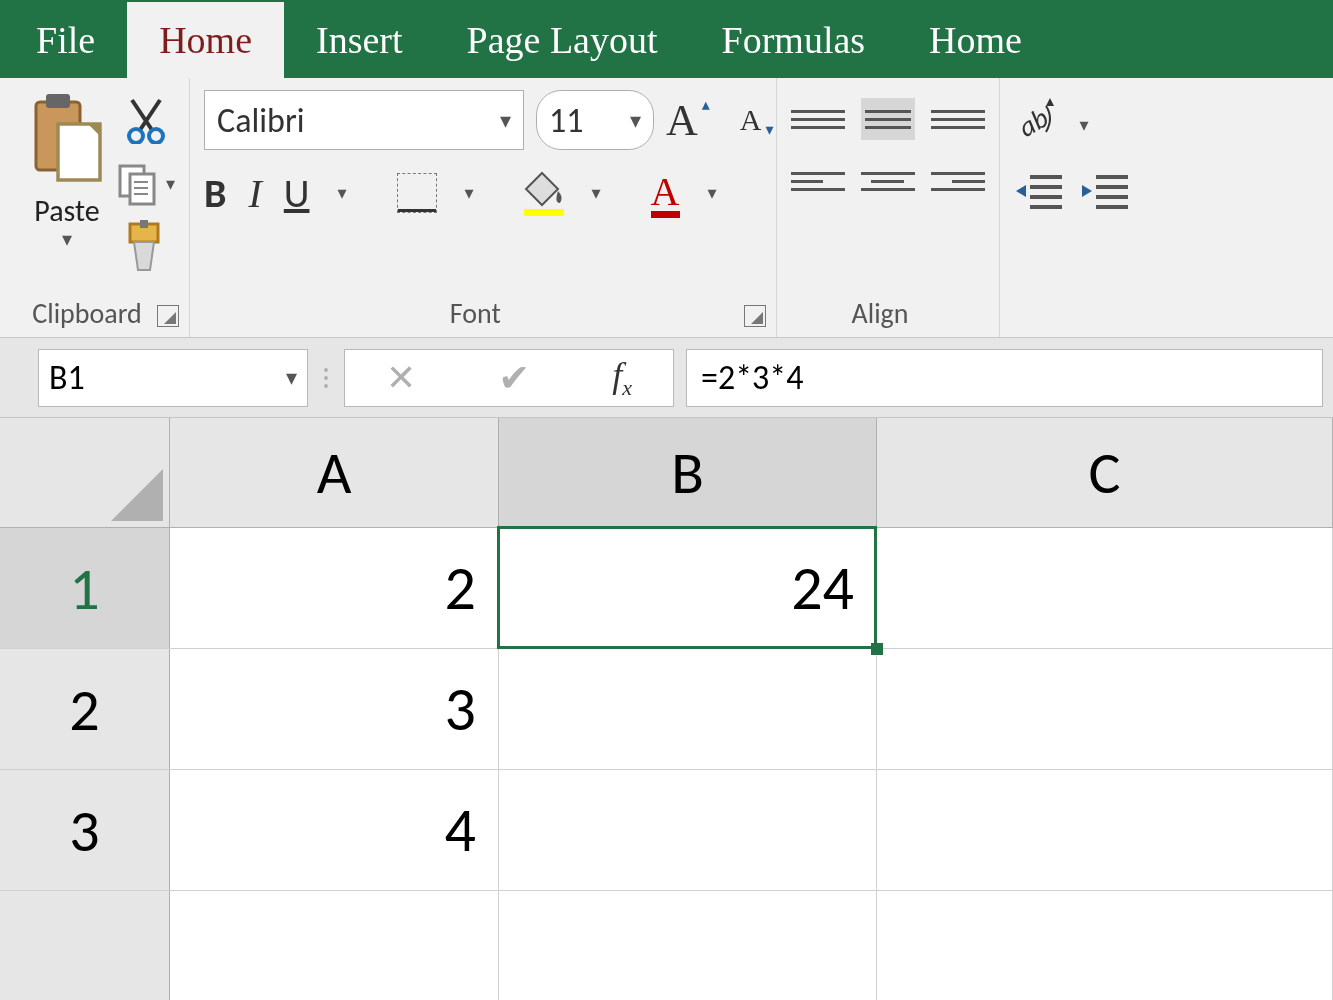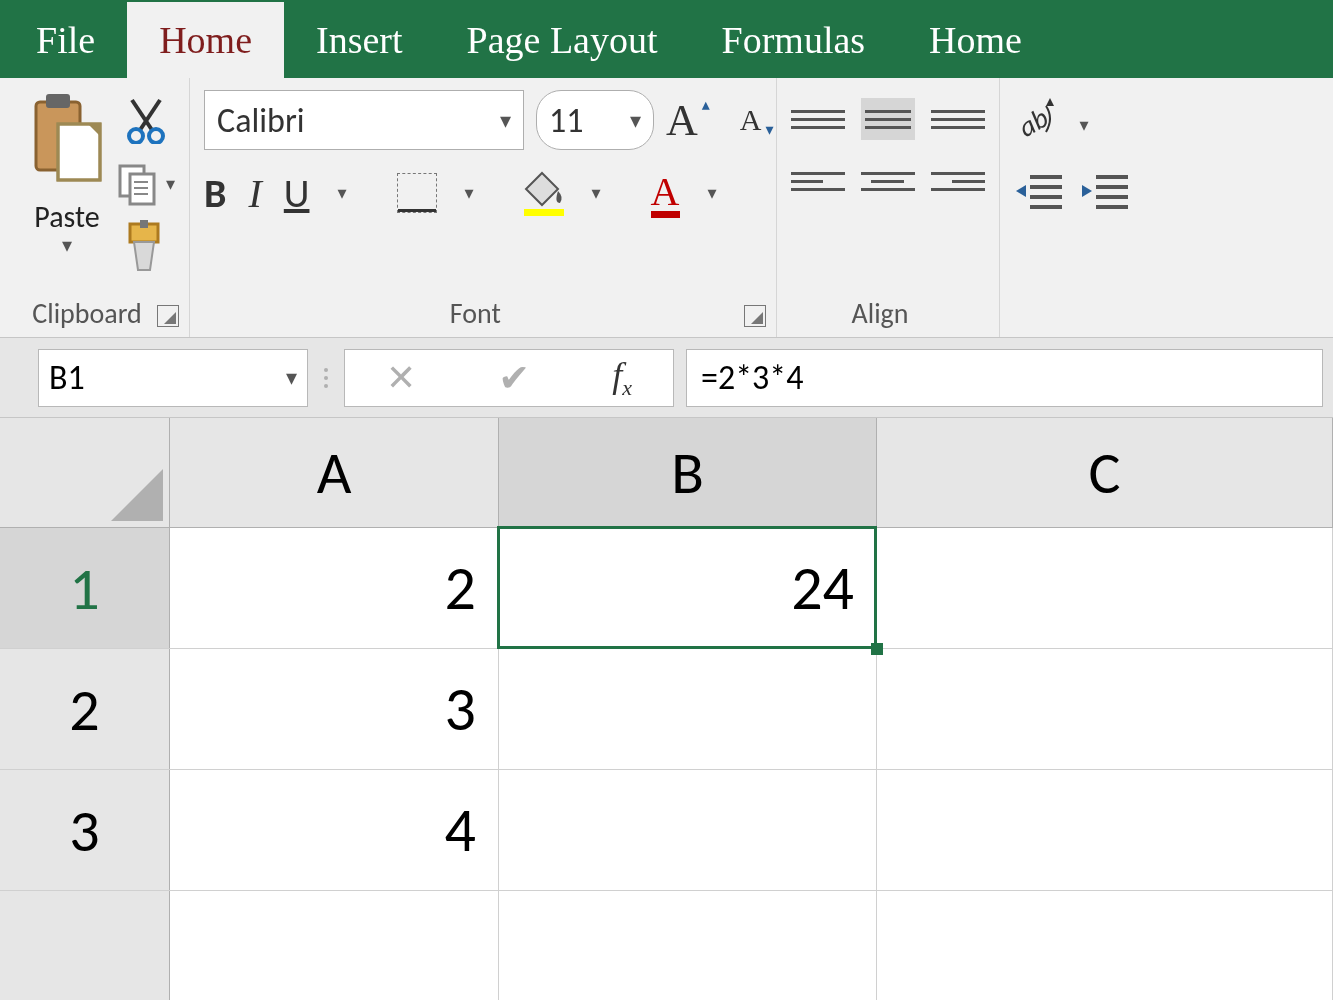--- a/index.html
+++ b/index.html
@@ -69,21 +69,21 @@
     position: absolute;
     right: 2px; bottom: 2px;
     border-right: 6px solid #777;
     border-bottom: 6px solid #777;
     border-left: 6px solid transparent;
     border-top: 6px solid transparent;
   }
 
   
   .paste-col { display:flex; flex-direction:column; align-items:center; padding:4px 6px 0 6px; }
-  .paste-lbl { font-size:30px; color:#222; margin-top:8px; }
+  .paste-lbl { font-size:30px; color:#222; margin-top:2px; }
   .drop-arrow { font-size:20px; color:#555; margin-top:-2px; }
 
   .clip-sidecol { display:flex; flex-direction:column; gap:14px; padding-top:6px; padding-left:6px; align-items:center; }
   .mini-drop { font-size:18px; color:#555; margin-left:6px; }
 
   
   .font-grid { display:flex; flex-direction:column; gap:18px; }
   .font-row1 { display:flex; align-items:center; gap:12px; }
   .font-row2 { display:flex; align-items:center; gap:22px; }
 

